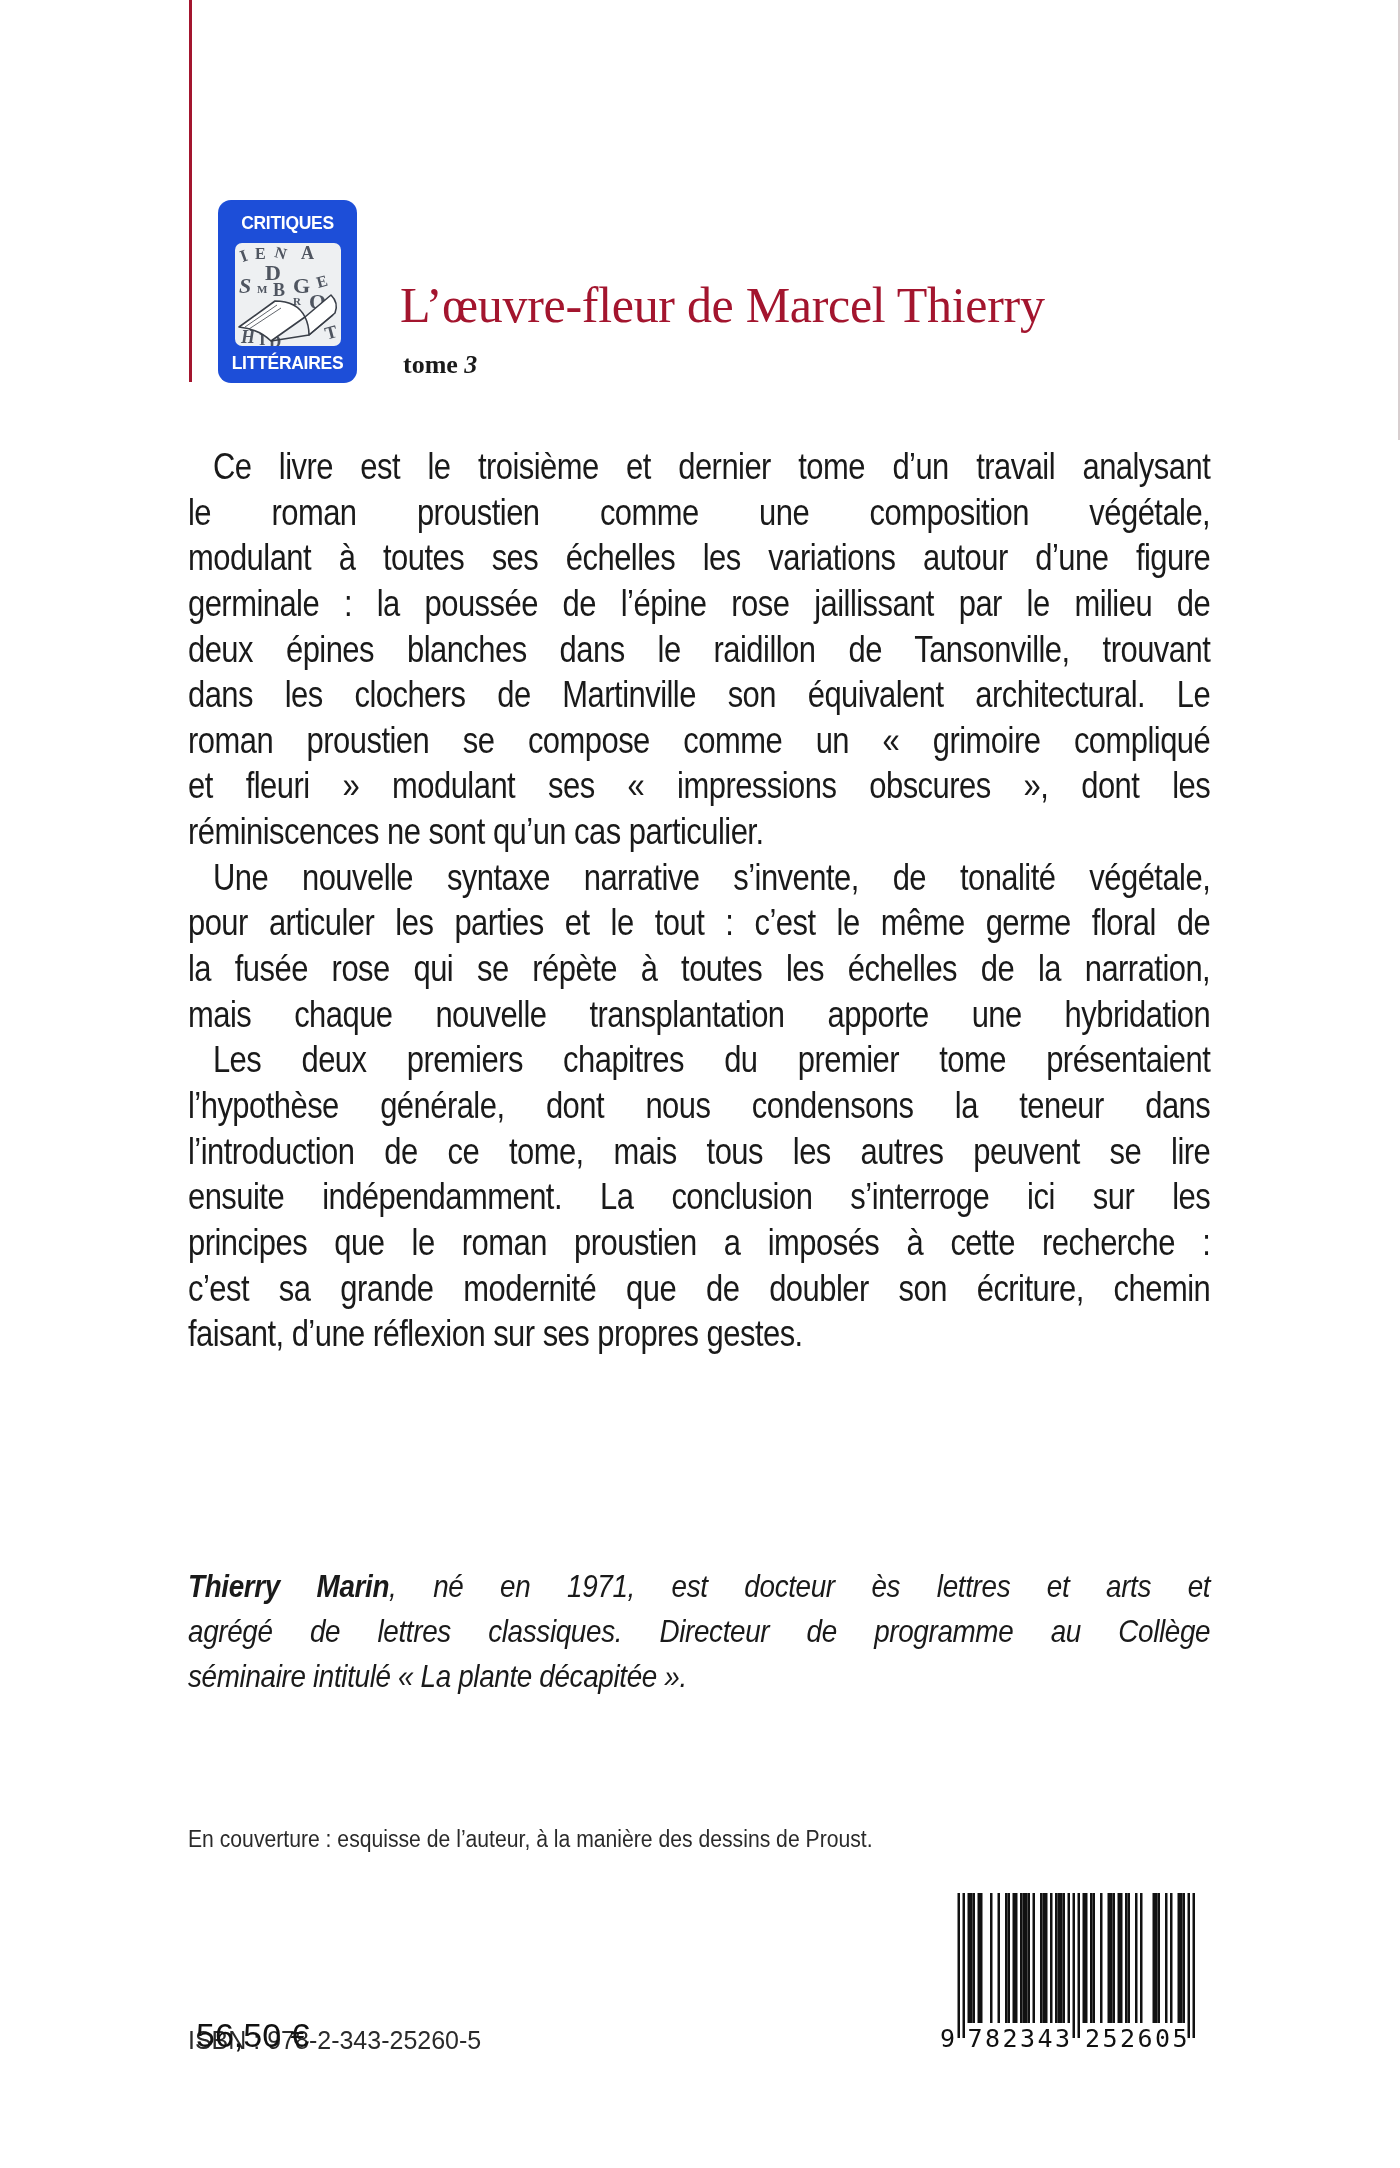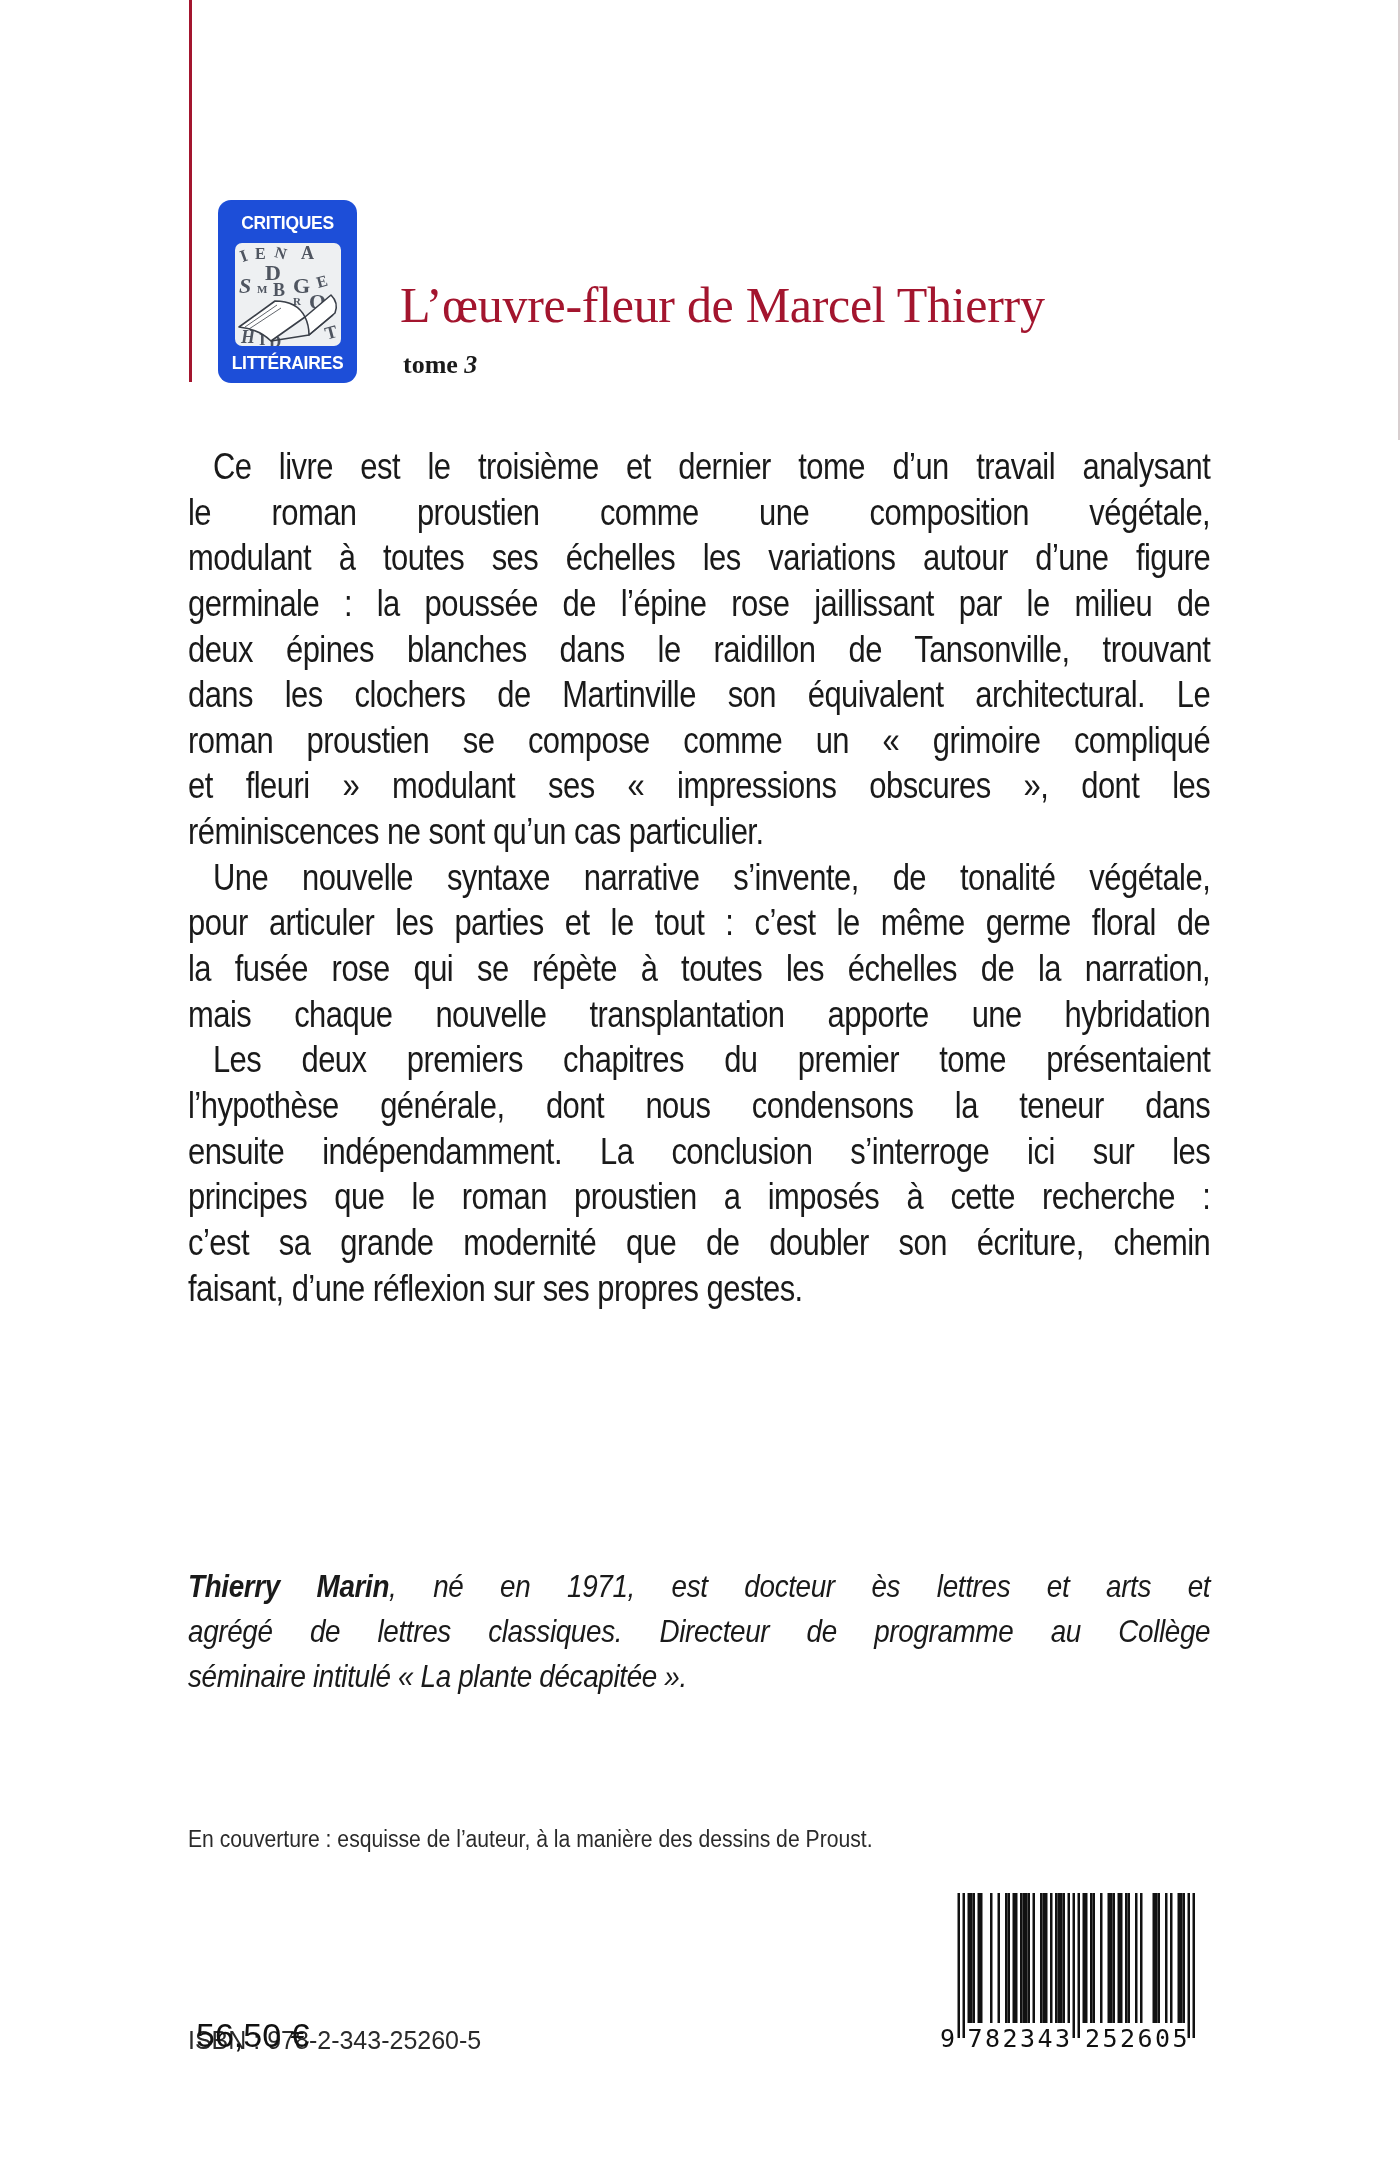--- a/index.html
+++ b/index.html
@@ -90,20 +90,21 @@
     <span class="line"><span class="inner">dans les clochers de Martinville son équivalent architectural. Le</span></span>
     <span class="line"><span class="inner">roman proustien se compose comme un « grimoire compliqué</span></span>
     <span class="line"><span class="inner">et fleuri » modulant ses « impressions obscures », dont les</span></span>
     <span class="line last"><span class="inner">réminiscences ne sont qu’un cas particulier.</span></span>
     <span class="line indent"><span class="inner">Une nouvelle syntaxe narrative s’invente, de tonalité végétale,</span></span>
     <span class="line"><span class="inner">pour articuler les parties et le tout : c’est le même germe floral de</span></span>
     <span class="line"><span class="inner">la fusée rose qui se répète à toutes les échelles de la narration,</span></span>
     <span class="line"><span class="inner">mais chaque nouvelle transplantation apporte une hybridation</span></span>
     <span class="line indent"><span class="inner">Les deux premiers chapitres du premier tome présentaient</span></span>
     <span class="line"><span class="inner">l’hypothèse générale, dont nous condensons la teneur dans</span></span>
+    <span class="line"><span class="inner">l’introduction de ce tome, mais tous les autres peuvent se lire</span></span>
     <span class="line"><span class="inner">ensuite indépendamment. La conclusion s’interroge ici sur les</span></span>
     <span class="line"><span class="inner">principes que le roman proustien a imposés à cette recherche :</span></span>
     <span class="line"><span class="inner">c’est sa grande modernité que de doubler son écriture, chemin</span></span>
     <span class="line last"><span class="inner">faisant, d’une réflexion sur ses propres gestes.</span></span>
   </div>
 
 <div class="bio-wrap" id="bio">
     <span class="bline"><span class="inner"><b>Thierry Marin</b><span>, né en 1971, est docteur ès lettres et arts et</span></span></span>
     <span class="bline"><span class="inner">agrégé de lettres classiques. Directeur de programme au Collège</span></span>
     <span class="bline last"><span class="inner">séminaire intitulé « La plante décapitée ».</span></span>

